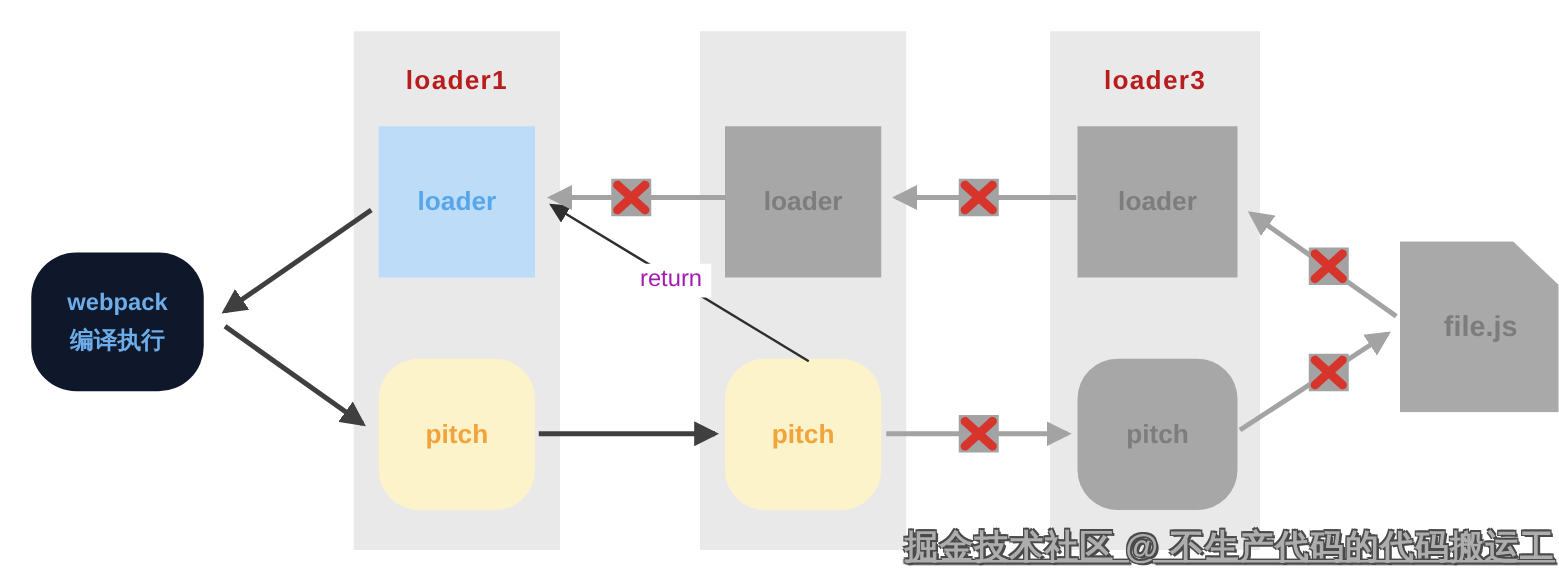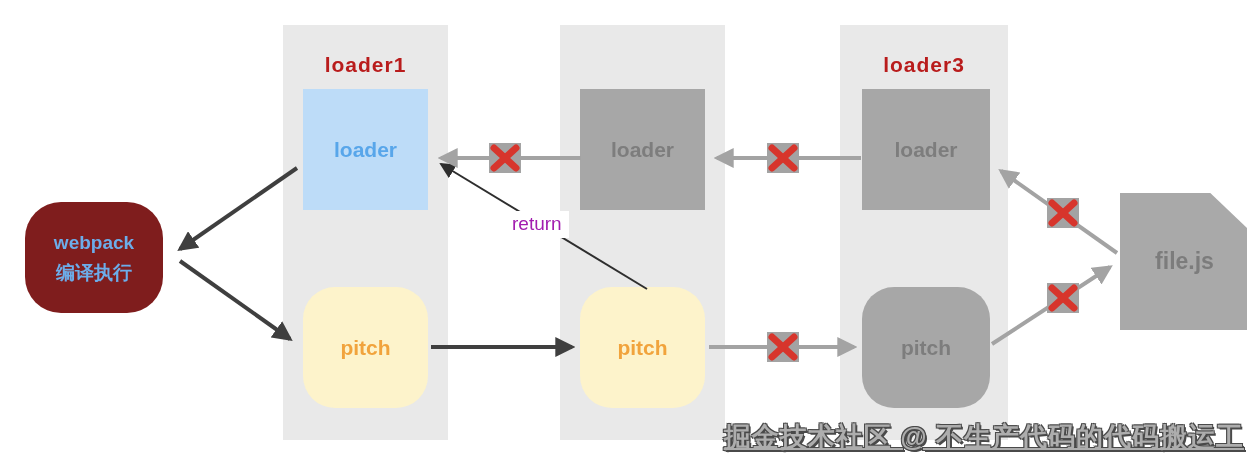--- a/index.html
+++ b/index.html
@@ -14,28 +14,28 @@
   .col-title{
     position:absolute;top:28px;left:0;width:100%;text-align:center;
     font-size:21px;font-weight:bold;color:#b91c1c;letter-spacing:1px;
   }
   .inner-box{
     position:absolute;left:20px;width:125px;height:121px;
     display:flex;align-items:center;justify-content:center;
     font-size:21px;font-weight:bold;
   }
   #col3 .inner-box{left:22px;width:128px;}
-  .loader-pos{top:64px;}
+  .loader-pos{top:76px;}
   .pitch-pos{top:262px;border-radius:32px;}
   .box-blue{background:#bddcf8;color:#58a6ea;}
   .box-yellow{background:#fdf3cb;color:#f1a33c;}
   .box-gray{background:#a7a7a7;color:#7d7d7d;}
   #webpack-box{
     position:absolute;left:25px;top:202px;width:138px;height:111px;
-    background:#7f1d1d;border-radius:36px;
+    background:#0f172a;border-radius:36px;
     display:flex;flex-direction:column;align-items:center;justify-content:center;
     color:#6cadea;font-size:19px;font-weight:bold;line-height:1.55;
   }
   #file-shape{
     position:absolute;left:1120px;top:193px;width:129px;height:137px;
     background:#a9a9a9;
     clip-path:polygon(0 0,70% 0,100% 27%,100% 100%,0 100%);
     display:flex;align-items:center;justify-content:center;
     color:#7c7c7c;font-size:23px;font-weight:bold;
   }

